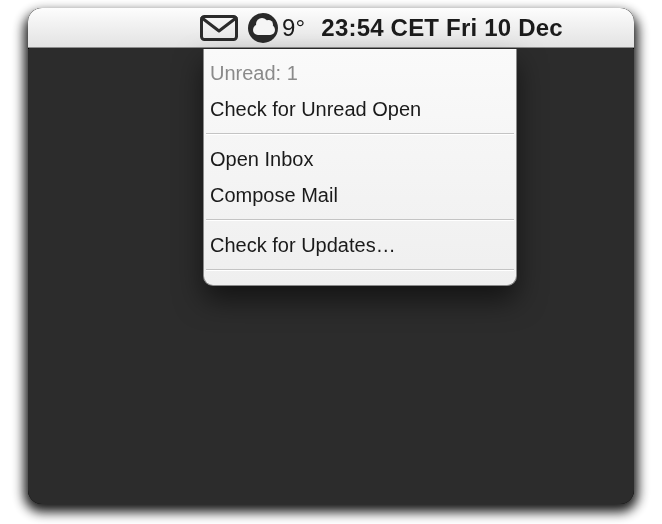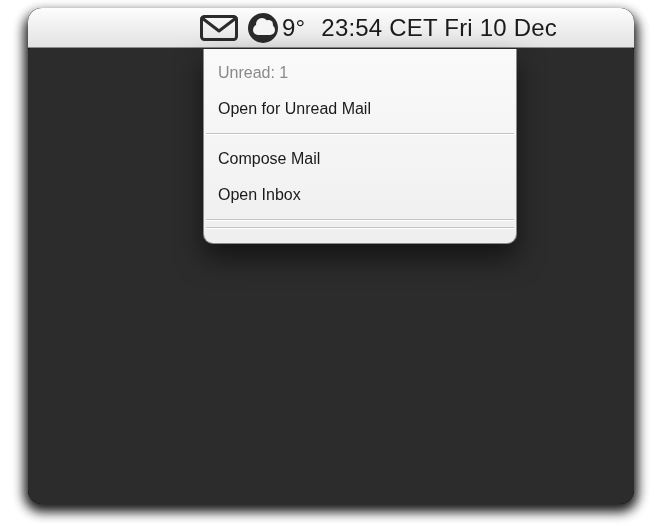--- a/index.html
+++ b/index.html
@@ -124,23 +124,23 @@
     width: 312px;
     background: linear-gradient(to bottom, #fafafa, #efefef);
     border: 1px solid #8a8a8a;
     border-top: none;
     border-radius: 0 0 10px 10px;
     box-shadow: 0 14px 28px rgba(0,0,0,0.55);
     padding: 6px 0 8px 0;
   }
 
   .menu-item, .menu-status {
-    font-size: 16px;
+    font-size: 20px;
     line-height: 34px;
-    padding: 1px 20px 1px 14px;
+    padding: 1px 20px 1px 6px;
     color: #1a1a1a;
     white-space: nowrap;
   }
 
   .menu-status {
     color: #8a8a8a;
   }
 
   .menu-sep {
     height: 1px;
@@ -167,34 +167,35 @@
     </span>
 
     <span class="weather">
       <span class="weather-icon">
         <span class="disc"></span>
         <span class="cloud"></span>
       </span>
       <span class="menubar-text">9°</span>
     </span>
 
-    <span class="menubar-text" style="margin-left:6px;">23:54 CET Fri 10 Dec</span>
+    <span class="menubar-text" style="margin-left:6px;font-weight:bold;">23:54 CET Fri 10 Dec</span>
   </div>
 
   <div class="desktop"></div>
 
   <div class="menu">
     <div class="menu-status">Unread: 1</div>
-    <div class="menu-item">Open for Unread Mail</div>
+    <div class="menu-item">Check for Unread Open</div>
 
     <div class="menu-sep"></div>
 
+    <div class="menu-item">Open Inbox</div>
     <div class="menu-item">Compose Mail</div>
-    <div class="menu-item">Open Inbox</div>
 
     <div class="menu-sep"></div>
 
+    <div class="menu-item">Check for Updates…</div>
 
     <div class="menu-sep"></div>
 
   </div>
 
 </div>
 
 </body></html>

